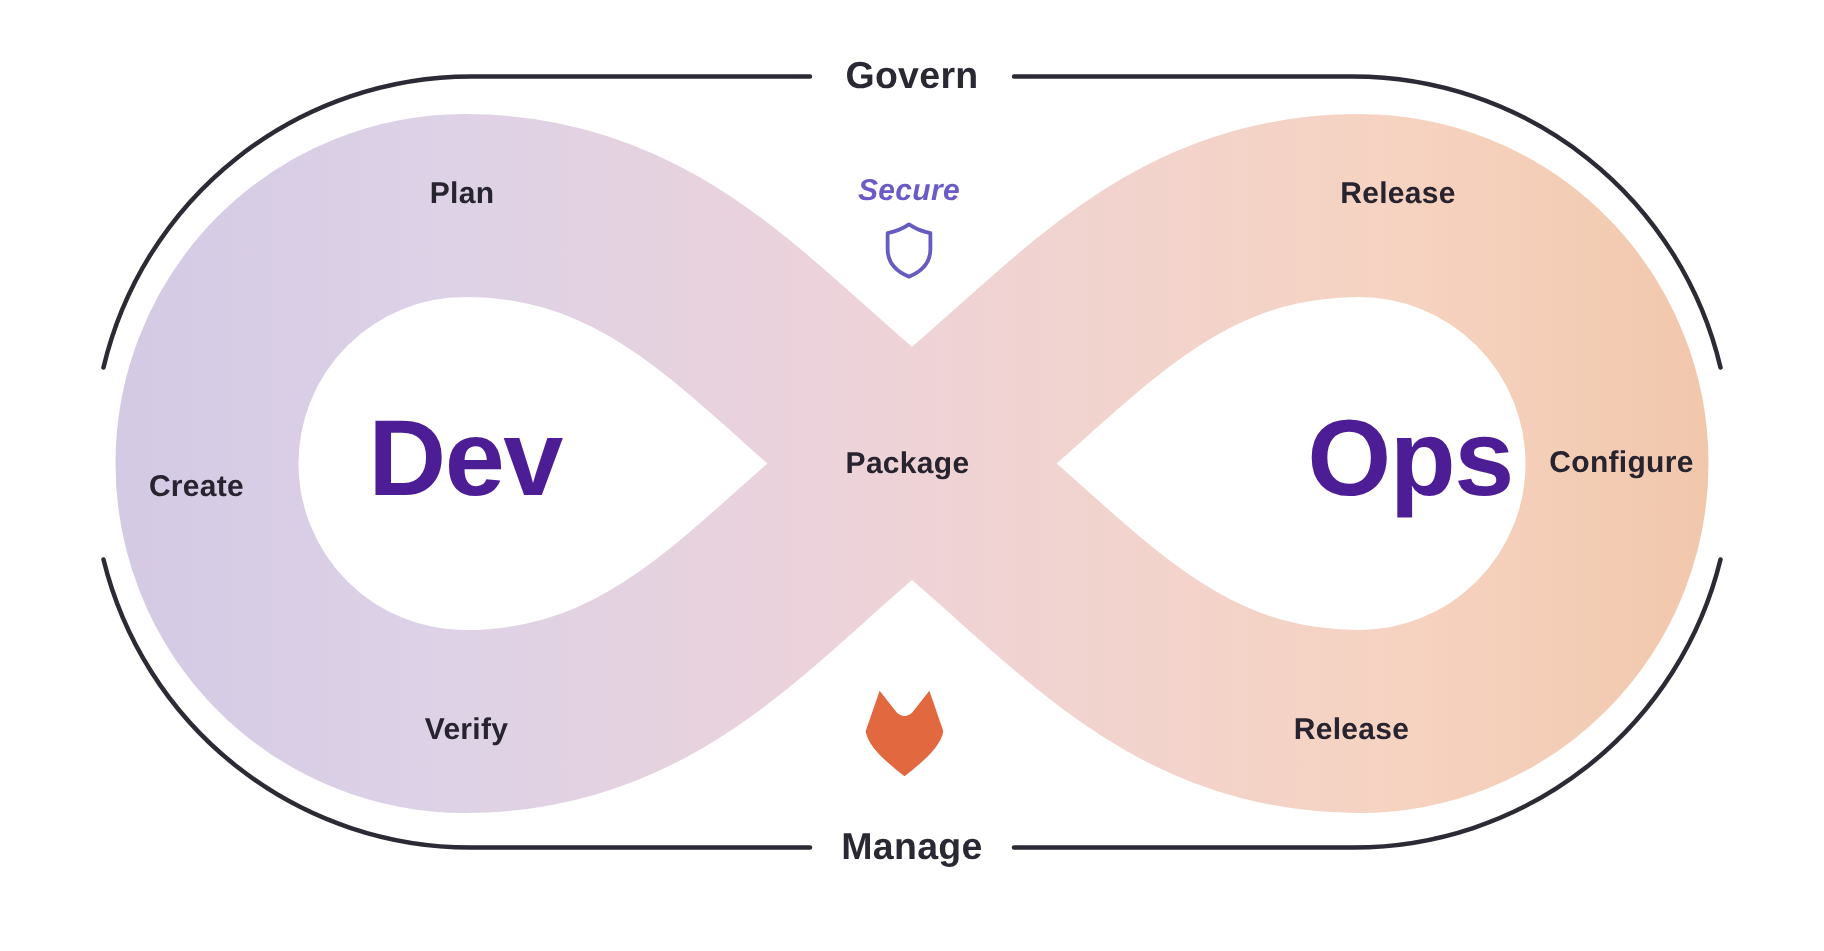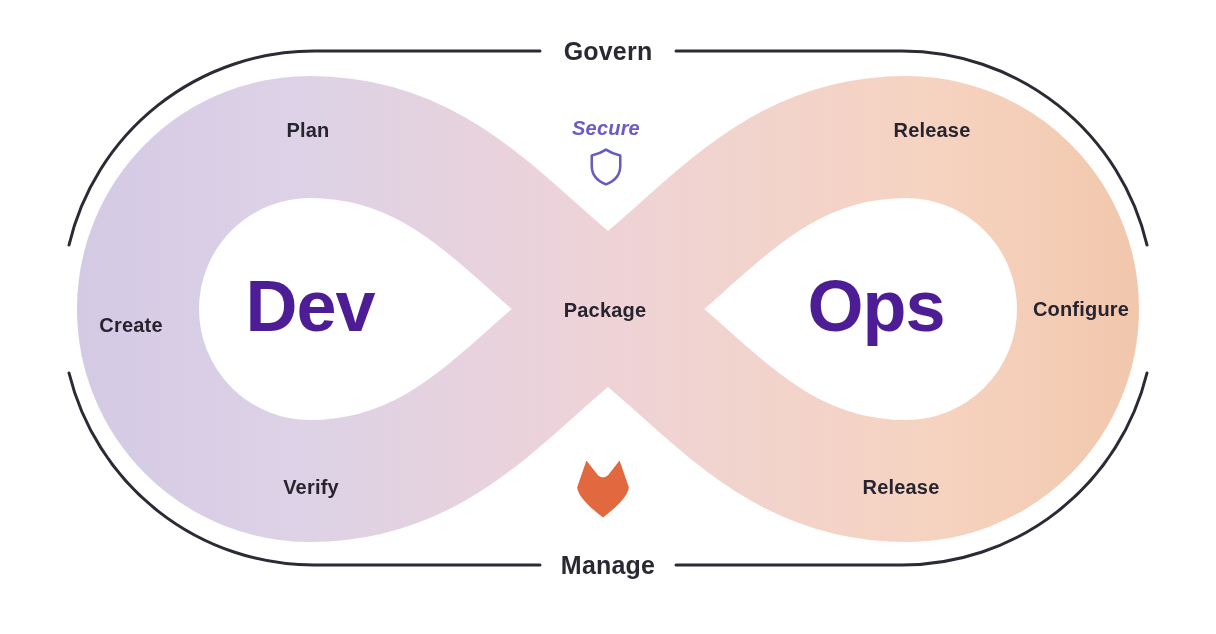--- a/index.html
+++ b/index.html
@@ -39,21 +39,21 @@
   .pos-manage    { left: 608px;  top: 565px; }
   .pos-plan      { left: 308px;  top: 130px; }
   .pos-create    { left: 131px;  top: 309px; margin-top: 16px; }
   .pos-verify    { left: 311px;  top: 487px; }
   .pos-secure    { left: 606px;  top: 128px; }
   .pos-package   { left: 605px;  top: 310px; }
   .pos-release   { left: 932px;  top: 130px; }
   .pos-configure { left: 1081px; top: 309px; }
   .pos-monitor   { left: 901px;  top: 487px; }
   .pos-dev       { left: 310px;  top: 306px; }
-  .pos-ops       { left: 876px;  top: 306px; }
+  .pos-ops       { left: 940px;  top: 306px; }
   .icon-abs { position: absolute; transform: translate(-50%, -50%); }
   .pos-shield { left: 606px; top: 167px; }
   .pos-tanuki { left: 603px; top: 489px; }
 </style>
 </head>
 <body>
 
 <svg class="stage-canvas" viewBox="0 0 1216 634" xmlns="http://www.w3.org/2000/svg" aria-hidden="true">
   <defs>
     <linearGradient id="bandGrad" x1="62" y1="309" x2="1150" y2="309" gradientUnits="userSpaceOnUse">

